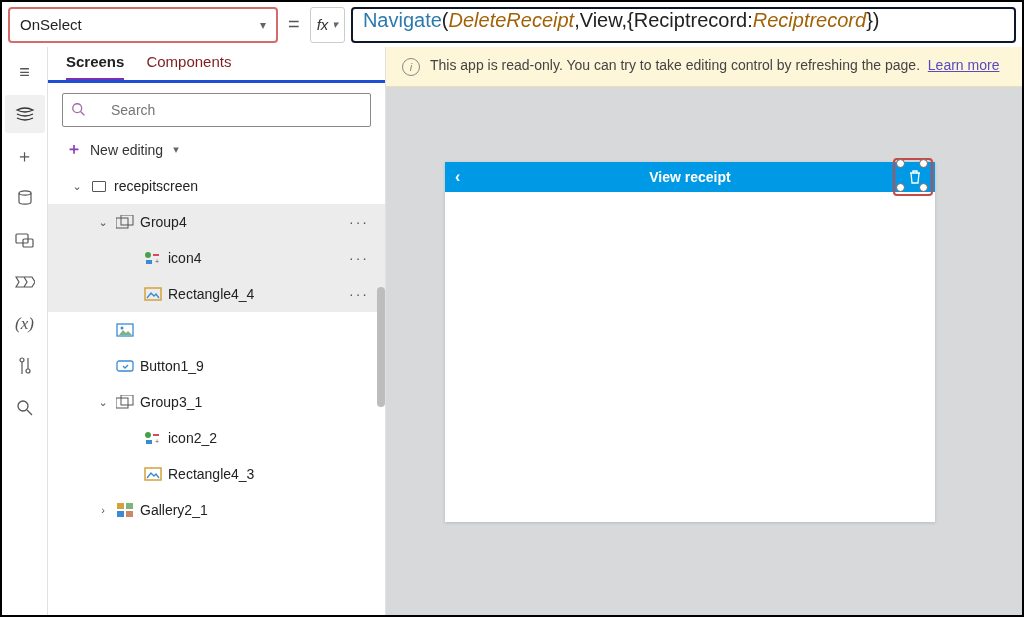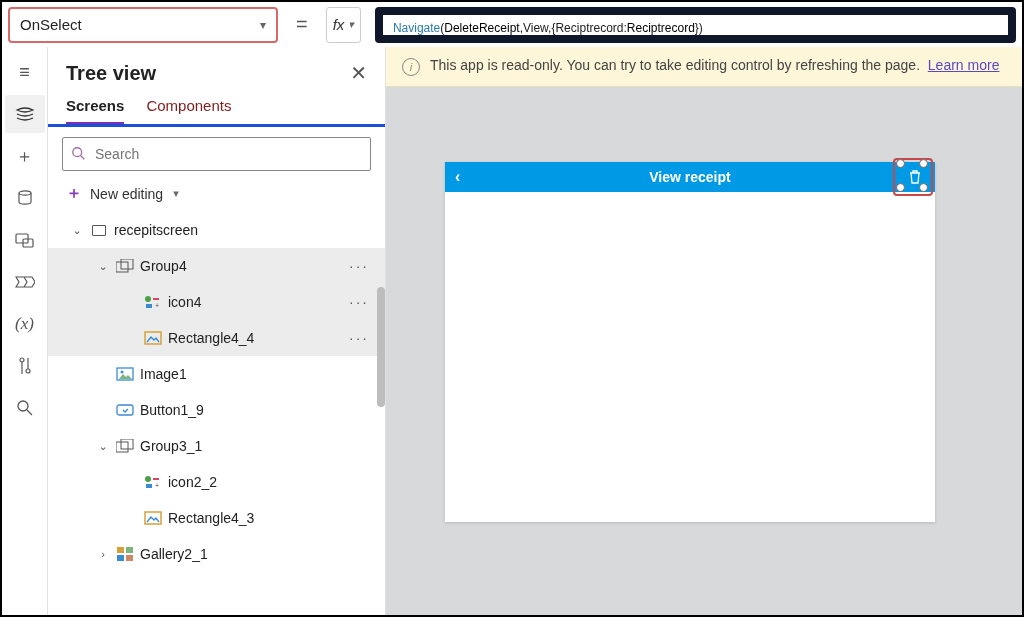--- a/index.html
+++ b/index.html
@@ -1,45 +1,45 @@
 <!DOCTYPE html>
 <html><head>
 <meta charset="utf-8">
 <style>
   * { box-sizing: border-box; margin: 0; padding: 0; font-family: "Segoe UI", -apple-system, sans-serif; }
   body { width: 1024px; height: 617px; border: 2px solid #000; background: #fff; overflow: hidden; position: relative; }
 
   
-  .topbar { display: flex; align-items: center; height: 45px; padding: 4px 6px; gap: 14px; }
+  .topbar { display: flex; align-items: center; height: 45px; padding: 4px 6px; gap: 6px; }
   .prop-select { width: 270px; height: 36px; border: 2px solid #d46a6a; border-radius: 4px; display: flex; align-items: center; padding: 0 10px; justify-content: space-between; font-size: 15px; color: #222; background:#fff; }
   .eq { font-size: 20px; color: #555; padding: 0 4px; }
   .fx-box { display:flex; align-items:center; height:36px; border:1px solid #ccc; border-radius:3px; padding:0 6px; font-style: italic; font-size: 15px; color:#333; gap:4px;}
   .fx-box .chev { font-size:11px; color:#666;}
-  .formula-bar { flex:1; height:36px; border:8px solid #0f172a; border-radius:4px; display:flex; align-items:flex-end; padding:0 10px; font-family: Consolas, monospace; font-size:12px; white-space:nowrap; overflow:hidden; }
+  .formula-bar { flex:1; height:36px; border:2px solid #0f172a; border-radius:4px; display:flex; align-items:flex-start; padding:0 10px; font-family: Consolas, monospace; font-size:20px; white-space:nowrap; overflow:hidden; }
   .tok-fn { color:#2a7ab0; }
-  .tok-id { color:#000000; }
+  .tok-id { color:#a16207; font-style: italic; }
   .tok-plain { color:#222; }
 
   
   .main { display:flex; height: calc(100% - 45px); }
   .rail { width:46px; border-right:1px solid #e1e1e1; display:flex; flex-direction:column; align-items:center; padding-top:6px; gap:4px; }
   .rail-btn { width:40px; height:38px; display:flex; align-items:center; justify-content:center; color:#555; font-size:18px; border-radius:3px; cursor:pointer;}
   .rail-btn.active { background:#f0f0f0; }
   .rail-var { font-style:italic; font-family:"Times New Roman",serif; font-size:17px; }
 
   
   .panel { width: 338px; border-right:1px solid #e1e1e1; display:flex; flex-direction:column; position:relative; }
   .panel-head { display:flex; align-items:center; justify-content:space-between; padding:14px 18px 6px; }
   .panel-title { font-size:20px; font-weight:600; color:#222; }
   .panel-close { font-size:20px; color:#555; cursor:pointer; }
   .tabs { display:flex; gap:22px; padding:6px 18px 0; border-bottom:3px solid #1d4ed8; }
   .tab { font-size:15px; color:#7f1d1d; padding-bottom:8px; cursor:pointer; }
   .tab.active { font-weight:600; border-bottom:2px solid #7b2fb3; color:#222; }
   .search-wrap { padding:10px 14px 6px; }
-  .search { display:flex; align-items:center; border:1px solid #888; height:34px; border-radius:2px; padding:0 8px; gap:8px; color:#777; }
+  .search { display:flex; align-items:center; border:1px solid #888; height:34px; border-radius:2px; padding:0 8px; gap:24px; color:#777; }
   .search input { border:none; outline:none; flex:1; font-size:14px; color:#333; }
   .newscreen { display:flex; align-items:center; gap:8px; padding:6px 18px 8px; font-size:14px; color:#333; cursor:pointer;}
   .newscreen .plus { color:#8a3db8; font-size:16px; font-weight:600;}
   .newscreen .chev { font-size:11px; color:#666; margin-left:2px;}
 
   .tree { flex:1; overflow:auto; font-size:14px; color:#222; padding-bottom:8px;}
   .row { display:flex; align-items:center; height:36px; padding:0 10px; gap:6px; cursor:pointer; position:relative;}
   .row.selected { background:#ececec; }
   .row .chevron { width:14px; text-align:center; color:#555; font-size:11px;}
   .row .ic { width:18px; height:18px; display:flex; align-items:center; justify-content:center; font-size:13px;}
@@ -129,24 +129,20 @@
     </div>
     <div class="rail-btn">
       <svg width="18" height="18" viewBox="0 0 18 18">
           <circle cx="7" cy="7" r="5" fill="none" stroke="#555" stroke-width="1.3"></circle>
           <line x1="11" y1="11" x2="16" y2="16" stroke="#555" stroke-width="1.3"></line>
         </svg>
     </div>
   </div>
 
   <div class="panel">
-    <div class="panel-head">
-      <div class="panel-title">Tree view</div>
-      <div class="panel-close">✕</div>
-    </div>
     <div class="tabs">
       <div class="tab active">Screens</div>
       <div class="tab">Components</div>
     </div>
     <div class="search-wrap">
       <div class="search">
         <svg width="16" height="16" viewBox="0 0 18 18">
             <circle cx="7" cy="7" r="5" fill="none" stroke="#a26aa8" stroke-width="1.5"></circle>
             <line x1="11" y1="11" x2="15" y2="15" stroke="#a26aa8" stroke-width="1.5"></line>
           </svg>
@@ -203,21 +199,20 @@
         </div>
         <div class="row indent-2">
           <span class="chevron"></span>
           <span class="ic">
             <svg width="18" height="14" viewBox="0 0 18 14">
               <rect x="1" y="1" width="16" height="12" fill="none" stroke="#3b8bd4" stroke-width="1.3"></rect>
               <circle cx="6" cy="5" r="1.5" fill="#3b8bd4"></circle>
               <path d="M3 12l4-5 3 3 2-2 4 4" fill="#7db47d"></path>
             </svg>
           </span>
-          <span class="label">Image1</span>
         </div>
         <div class="row indent-2">
           <span class="chevron"></span>
           <span class="ic">
             <svg width="18" height="14" viewBox="0 0 18 14">
               <rect x="1" y="2" width="16" height="10" rx="2" fill="none" stroke="#3b8bd4" stroke-width="1.3"></rect>
               <path d="M7 7l2 2 3-3" fill="none" stroke="#3b8bd4" stroke-width="1.3"></path>
             </svg>
           </span>
           <span class="label">Button1_9</span>

